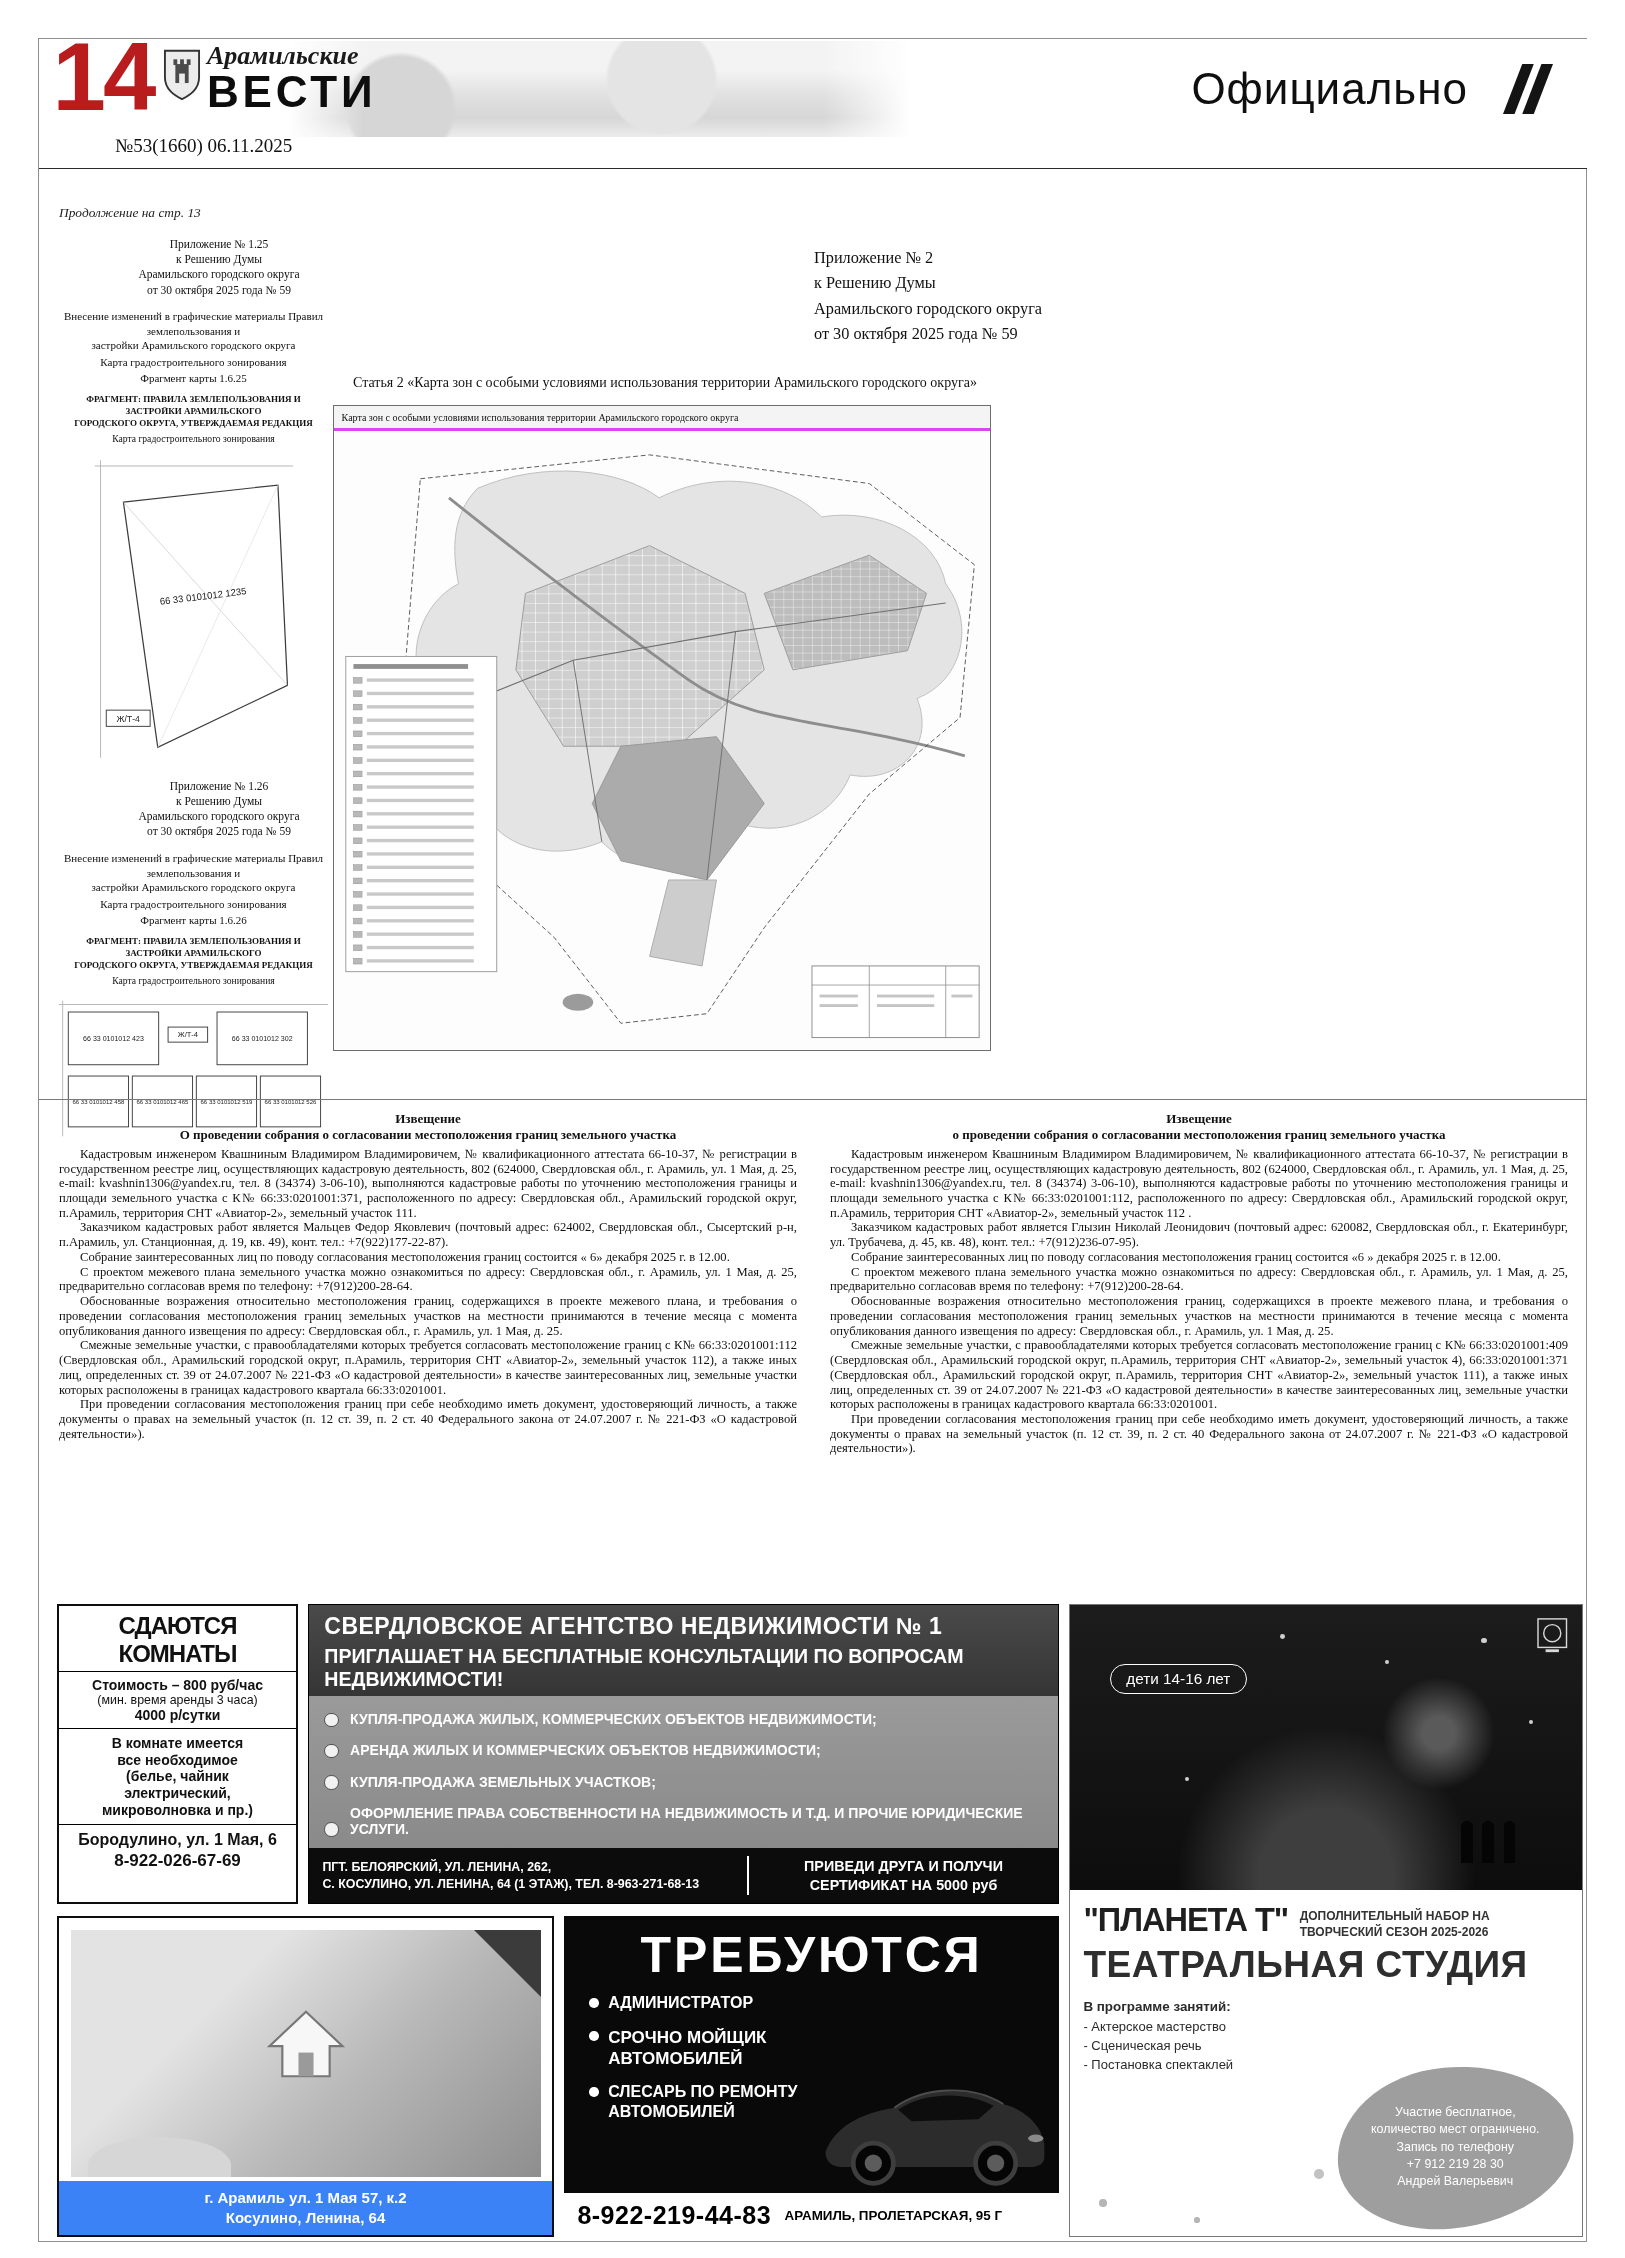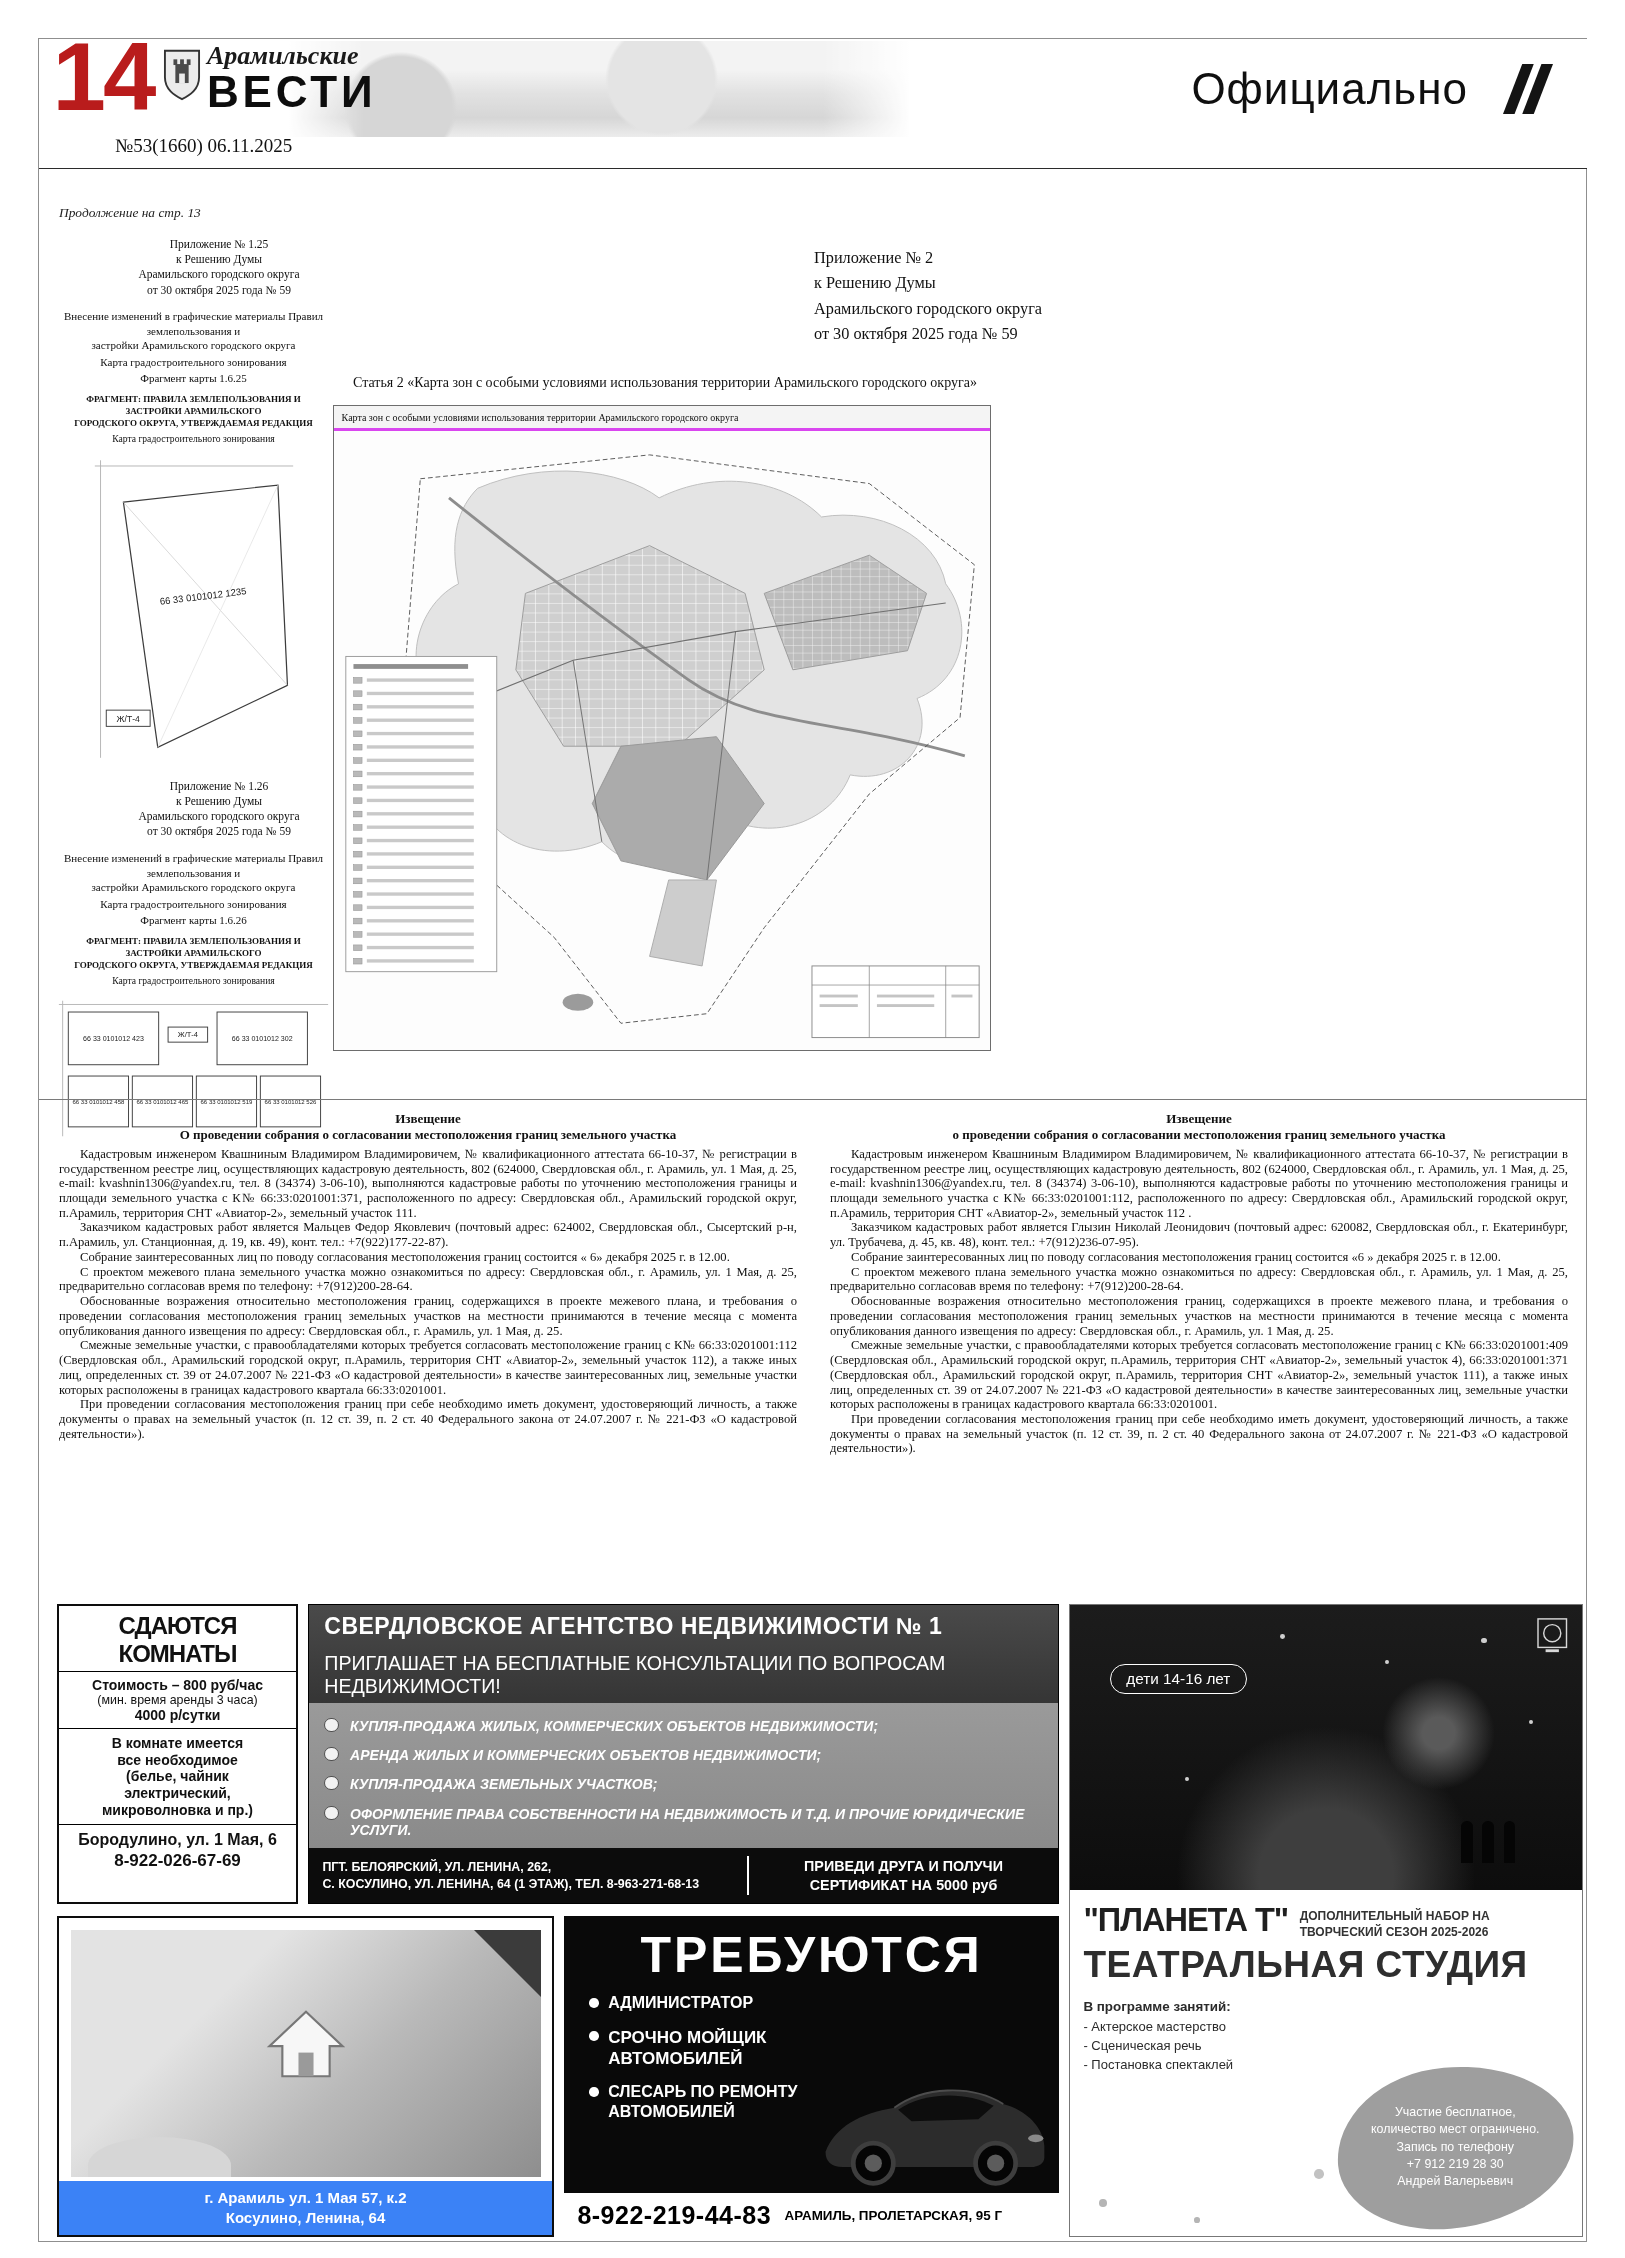--- a/index.html
+++ b/index.html
@@ -64,23 +64,23 @@
   .rooms-price { padding:4.8px 3.8px; border-bottom:1.9px solid #000; font-size:12.4px; }
   .rooms-price .b { font-weight:bold; font-size:14px; }
   .rooms-feat { padding:5.7px 3.8px; border-bottom:1.9px solid #000; font-weight:bold; font-size:14px; line-height:1.2; }
   .rooms-addr { font-weight:bold; font-size:16px; padding-top:5.7px; }
   .rooms-phone { font-weight:bold; font-size:17px; padding-top:1.9px; }
 
   
   .agency { left:308px; top:1604px; width:751px; height:300px; border:1.9px solid #000; display:flex; flex-direction:column; font-family:"Liberation Sans", sans-serif; }
   .ag-head { background:linear-gradient(#4a4a4a,#353535); color:#fff; padding:7.6px 15.3px 5.7px; }
   .ag-head .t1 { font-weight:bold; font-size:23px; letter-spacing:0.5px; }
-  .ag-head .t2 { font-weight:normal; font-size:19.6px; margin-top:12px; }
+  .ag-head .t2 { font-weight:bold; font-size:19.6px; margin-top:5px; }
   .ag-body { flex:1; background:linear-gradient(#9a9a9a,#8a8a8a); padding:7.6px 15.3px 3.8px; display:flex; flex-direction:column; justify-content:space-around; }
-  .ag-row { display:flex; align-items:flex-start; gap:11.5px;font-style:italic; }
+  .ag-row { display:flex; align-items:flex-end; gap:11.5px; }
   .ag-dot { width:14.3px; height:14.3px; border-radius:50%; background:#f2f2f2; border:1.9px solid #4f4f4f; flex:0 0 auto; }
   .ag-row span { color:#fff; font-weight:bold; font-size:14px; }
   .ag-foot { background:#0c0c0c; color:#fff; display:flex; align-items:center; height:55px; }
   .ag-addr { flex:1.4; padding:3.8px 13.4px; font-weight:bold; font-size:12.4px; line-height:1.35; }
   .ag-div { width:1.9px; height:70%; background:#fff; }
   .ag-promo { flex:1; text-align:center; font-weight:bold; font-size:14.3px; line-height:1.3; padding:3.8px 7.6px; }
 
   
   .theater { left:1069px; top:1604px; width:514px; height:633px; border:1px solid #777; display:flex; flex-direction:column; font-family:"Liberation Sans", sans-serif; }
   .th-photo { position:relative; height:285px; background:

